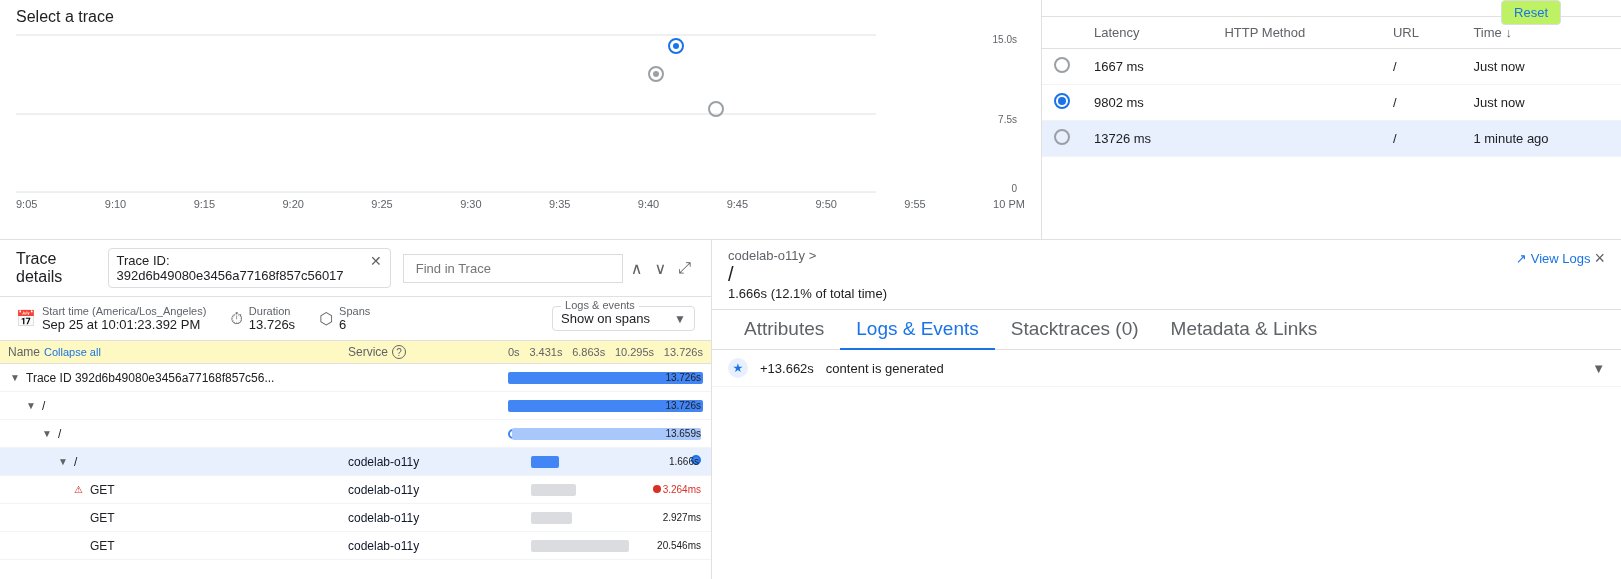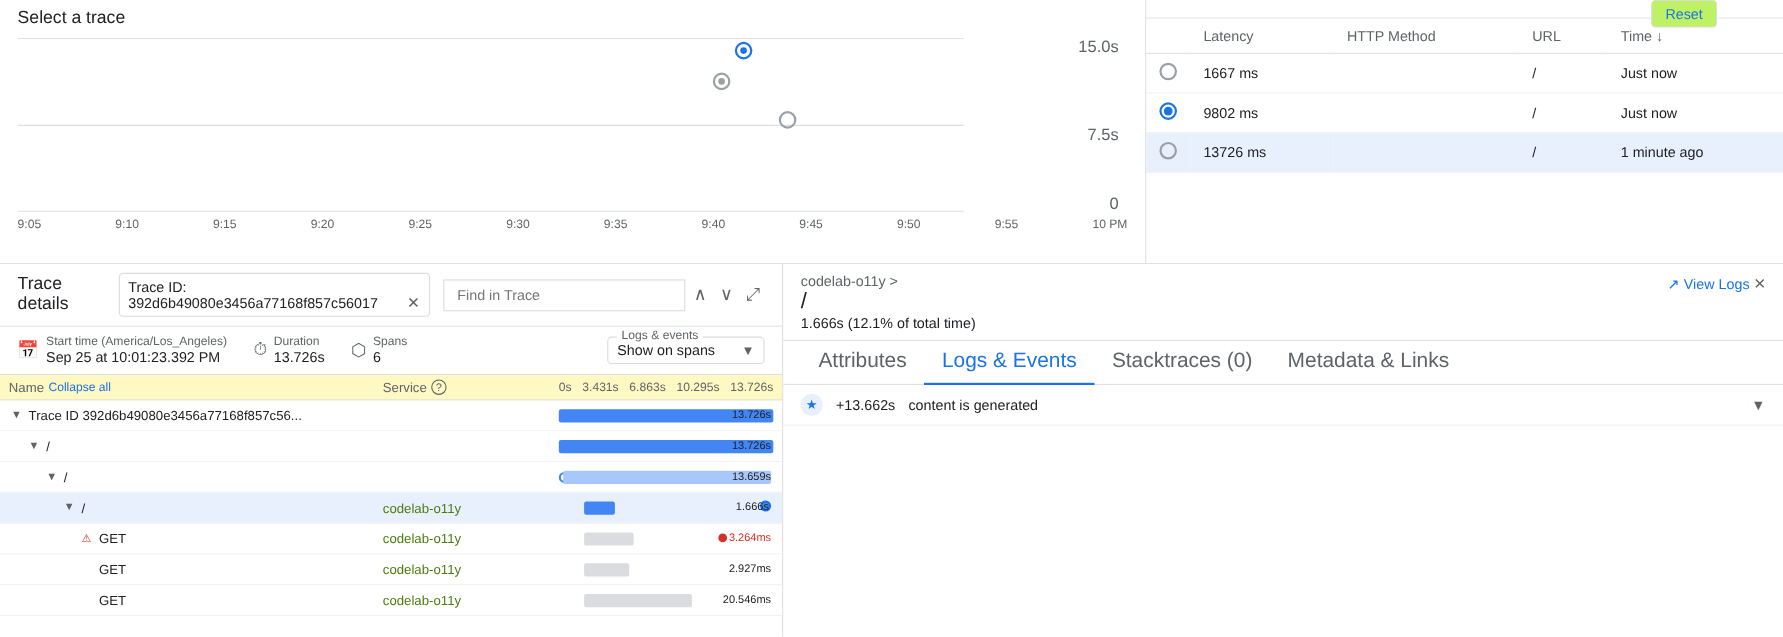--- a/index.html
+++ b/index.html
@@ -24,21 +24,21 @@
       margin-bottom: 8px;
     }
     .chart-placeholder {
       width: 100%;
       height: 160px;
       position: relative;
     }
     .y-axis-label {
       position: absolute;
       right: 8px;
-      font-size: 15px;
+      font-size: 10px;
       color: #5f6368;
     }
     .y-15 { top: 0; }
     .y-7 { top: 50%; }
     .y-0 { bottom: 0; }
     .time-axis {
       display: flex;
       justify-content: space-between;
       font-size: 11px;
       color: #5f6368;
@@ -125,21 +125,21 @@
       border-bottom: 1px solid #e0e0e0;
       gap: 12px;
     }
     .trace-details-title {
       font-size: 16px;
       font-weight: 400;
       color: #202124;
     }
     .trace-id-chip {
       display: flex;
-      align-items: flex-end;
+      align-items: flex-start;
       border: 1px solid #dadce0;
       border-radius: 4px;
       padding: 4px 8px;
       font-size: 13px;
       color: #202124;
       gap: 8px;
     }
     .chip-close {
       cursor: pointer;
       color: #5f6368;
@@ -270,21 +270,21 @@
     .spans-body { overflow-y: auto; flex: 1; }
     .span-row {
       display: flex;
       align-items: center;
       padding: 2px 8px;
       border-bottom: 1px solid #f1f3f4;
       min-height: 28px;
     }
     .span-row.selected { background: #e8f0fe; }
     .span-name-col { width: 340px; display: flex; align-items: center; gap: 2px; font-size: 12px; }
-    .span-service-col { width: 160px; font-size: 12px; color: #4d7c0f; }
+    .span-service-col { width: 160px; font-size: 12px; color: #0f172a; }
     .span-timeline-col { flex: 1; position: relative; height: 20px; }
     .expand-icon { cursor: pointer; color: #5f6368; font-size: 10px; width: 14px; }
     .indent { display: inline-block; }
 
     
     .bar-container { position: relative; height: 14px; margin: 3px 0; }
     .bar {
       position: absolute;
       height: 12px;
       border-radius: 2px;

